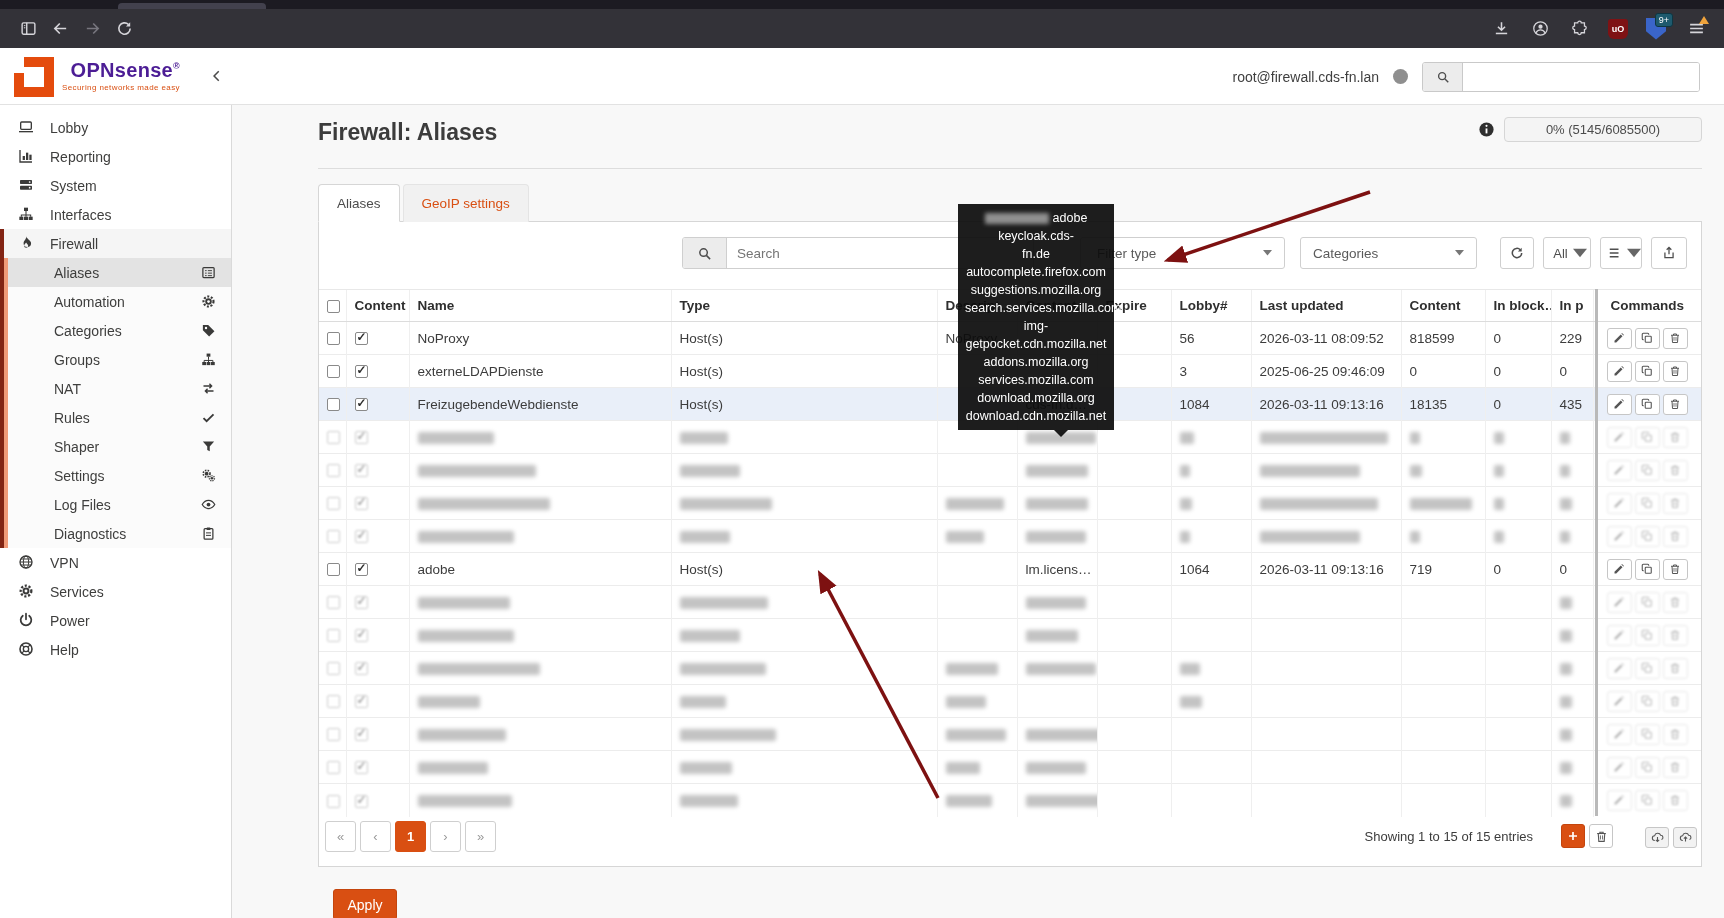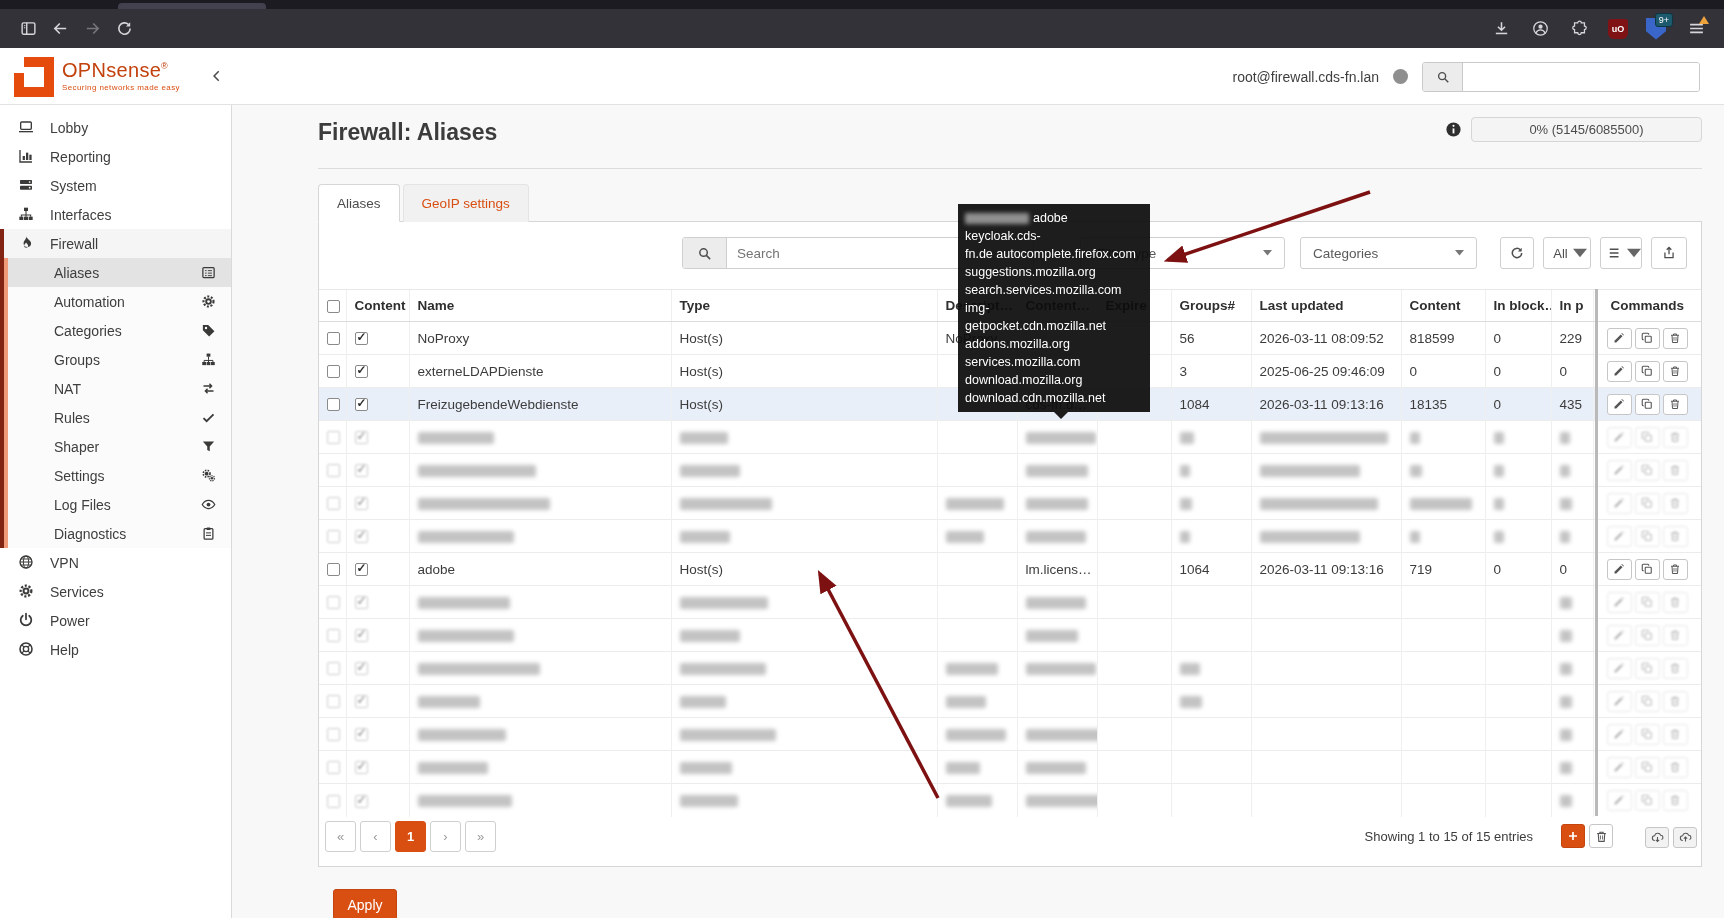--- a/index.html
+++ b/index.html
@@ -29,21 +29,21 @@
   .bshield { position:relative; width:22px; height:22px; }
   .bshield .sh { width:20px; height:22px; background:#3a65c9; clip-path:polygon(0 0,100% 0,100% 62%,50% 100%,0 62%); }
   .bshield .bdg { position:absolute; right:-5px; top:-5px; background:#1e5a6e; color:#fff; font-size:9px; padding:1px 3px; border-radius:3px; border:1px solid #0e3642; }
   .burger { position:relative; }
   .burger .tri { position:absolute; right:3px; top:2px; width:0; height:0; border-left:5px solid transparent; border-right:5px solid transparent; border-bottom:8px solid #efa33c; }
 
   
   .appheader { position:absolute; left:0; top:48px; width:1724px; height:57px; background:#fff; border-bottom:1px solid #e2e2e2; }
   .logo { position:absolute; left:14px; top:9px; width:40px; height:40px; }
   .brandbox { position:absolute; left:62px; top:11px; }
-  .brand { font-size:20px; font-weight:normal; color:#c2410c; letter-spacing:0.3px; }
+  .brand { font-size:20px; font-weight:bold; color:#4c1d95; letter-spacing:0.3px;text-align:right; }
   .brand sup { font-size:9px; }
   .tagline { font-size:8px; color:#d94f12; letter-spacing:0.4px; margin-top:1px; }
   .collapse-chevron { position:absolute; left:210px; top:20px; color:#4b4b4a; }
   .collapse-chevron svg { width:14px; height:16px; }
   .header-right { position:absolute; right:24px; top:0; height:57px; display:flex; align-items:center; gap:14px; }
   .user-label { font-size:14px; color:#3f3f3f; }
   .status-dot { width:15px; height:15px; border-radius:50%; background:#8f8f8f; }
   .hsearch { display:flex; height:30px; width:278px; border:1px solid #c9c9c9; border-radius:3px; overflow:hidden; background:#fff; }
   .hsearch .addon { width:40px; background:#ececec; border-right:1px solid #c9c9c9; display:flex; align-items:center; justify-content:center; color:#4e4e4e; }
   .hsearch .addon svg { width:14px; height:14px; }
@@ -61,21 +61,21 @@
   .side-child.active { background:#e3e3e3; }
   .side-child .c-icon { margin-left:auto; width:16px; height:16px; color:#3a3a39; }
   .side-child .c-icon svg { width:15px; height:15px; }
 
   
   .main { position:absolute; left:290px; top:105px; right:0; bottom:0; background:#f8f8f8; }
   .page-title { position:absolute; left:28px; top:14px; font-size:23px; font-weight:bold; color:#3c3c3c; }
   .title-rule { position:absolute; left:28px; right:22px; top:63px; border-top:1px solid #ddd; }
   .progress-wrap { position:absolute; right:22px; top:12px; display:flex; align-items:center; gap:9px; }
   .info-ic { width:17px; height:17px; color:#2f2f2f; }
-  .progress-pill { width:231px; height:25px; background:#f4f4f4; border:1px solid #d6d6d6; border-radius:4px; font-size:13px; color:#4c4c4c; display:flex; align-items:center; justify-content:center; }
+  .progress-pill { width:198px; height:25px; background:#f4f4f4; border:1px solid #d6d6d6; border-radius:4px; font-size:13px; color:#4c4c4c; display:flex; align-items:center; justify-content:center; }
 
   .tabs { position:absolute; left:28px; top:79px; display:flex; gap:3px; z-index:3; }
   .tab { height:38px; padding:0 18px; display:flex; align-items:center; font-size:13.5px; border-radius:4px 4px 0 0; cursor:pointer; }
   .tab.active { background:#fff; border:1px solid #d6d6d6; border-bottom:1px solid #fff; color:#4c4c4c; }
   .tab.inactive { background:#f1f1f1; border:1px solid #e4e4e4; border-bottom:none; color:#d94f12; }
 
   .panel { position:absolute; left:28px; top:116px; width:1384px; height:646px; background:#fff; border:1px solid #d6d6d6; z-index:2; }
 
   
   .gsearch { position:absolute; left:363px; top:15px; width:352px; height:32px; display:flex; border:1px solid #cfcfcf; border-radius:3px; overflow:hidden; background:#fff; }
@@ -113,21 +113,21 @@
   .addbtn { position:absolute; left:1242px; top:602px; width:24px; height:24px; background:#d94f12; border:1px solid #c4450d; border-radius:3px; color:#fff; display:flex; align-items:center; justify-content:center; cursor:pointer; }
   .addbtn svg { width:12px; height:12px; }
   .delbtn { position:absolute; left:1270px; top:602px; width:24px; height:24px; background:#fff; border:1px solid #c6c6c6; border-radius:3px; color:#555; display:flex; align-items:center; justify-content:center; cursor:pointer; }
   .delbtn svg { width:13px; height:13px; }
   .cloudbtn { position:absolute; top:605px; width:24px; height:21px; background:#f2f2f2; border:1px solid #c6c6c6; border-radius:3px; color:#555; display:flex; align-items:center; justify-content:center; cursor:pointer; }
   .cloudbtn svg { width:13px; height:13px; }
 
   .apply-btn { position:absolute; left:43px; top:784px; width:64px; height:31px; background:#d94f12; color:#fff; border:1px solid #c4450d; border-radius:3px; font-size:14px; font-family:inherit; cursor:pointer; }
 
   
-  .tooltip { position:absolute; left:958px; top:204px; width:192px; background:rgba(12,12,12,0.93); color:#fff; font-size:12.5px; line-height:18px; text-align:left; padding:5px 7px; z-index:50; }
+  .tooltip { position:absolute; left:958px; top:204px; width:156px; background:rgba(12,12,12,0.93); color:#fff; font-size:12.5px; line-height:18px; text-align:center; padding:5px 7px; z-index:50; }
   .tooltip::after { content:""; position:absolute; left:96px; top:100%; border:7px solid transparent; border-top-color:rgba(12,12,12,0.93); }
   .tt-blur { display:inline-block; width:64px; height:11px; background:#909090; filter:blur(2px); vertical-align:middle; margin-right:4px; border-radius:1px; }
 
   
   .arrows { position:absolute; left:0; top:0; width:1724px; height:918px; z-index:60; pointer-events:none; }
 </style>
 </head>
 <body>
 
 <div id="screen">
@@ -517,21 +517,21 @@
         </colgroup>
         <thead>
             <tr>
               <th><span class="cb"></span></th>
               <th>Content</th>
               <th>Name</th>
               <th>Type</th>
               <th>Descript…</th>
               <th>Content…</th>
               <th>Expire</th>
-              <th>Groups#</th>
+              <th>Lobby#</th>
               <th>Last updated</th>
               <th>Content</th>
               <th>In block…</th>
               <th>In p</th>
               <th style="text-align: center; padding-left: 0px;">Commands</th>
             </tr>
           </thead>
         <tbody>
             <tr>
               <td><span class="cb"></span></td>

